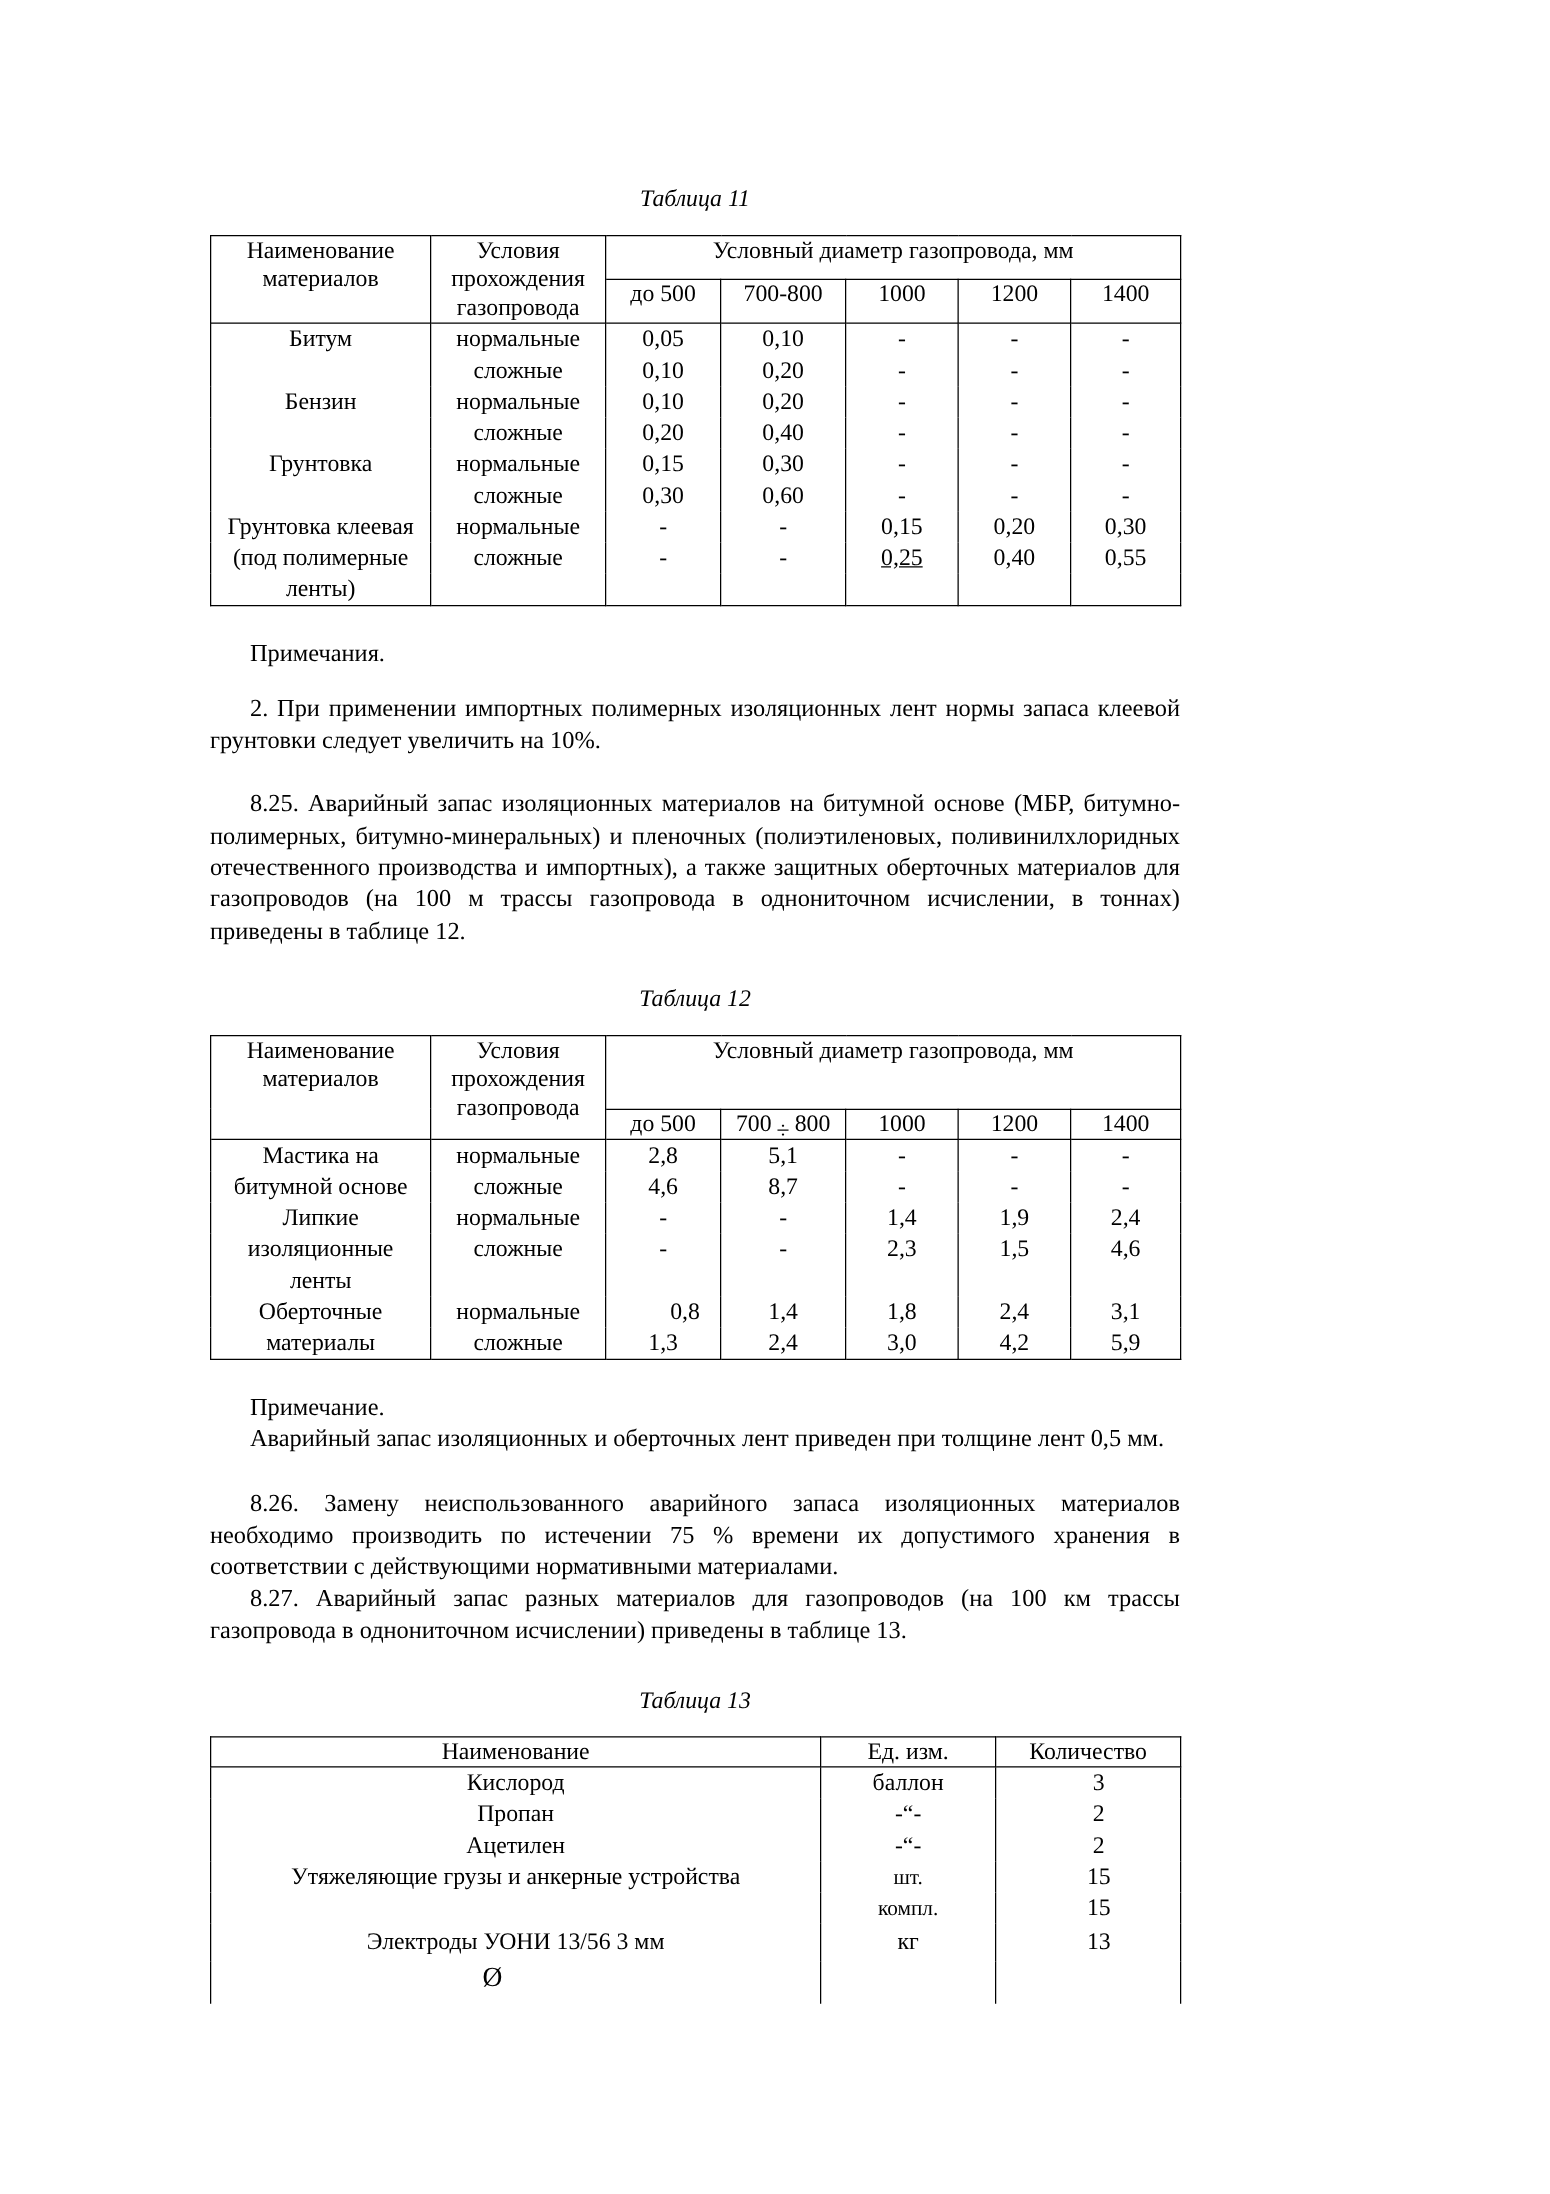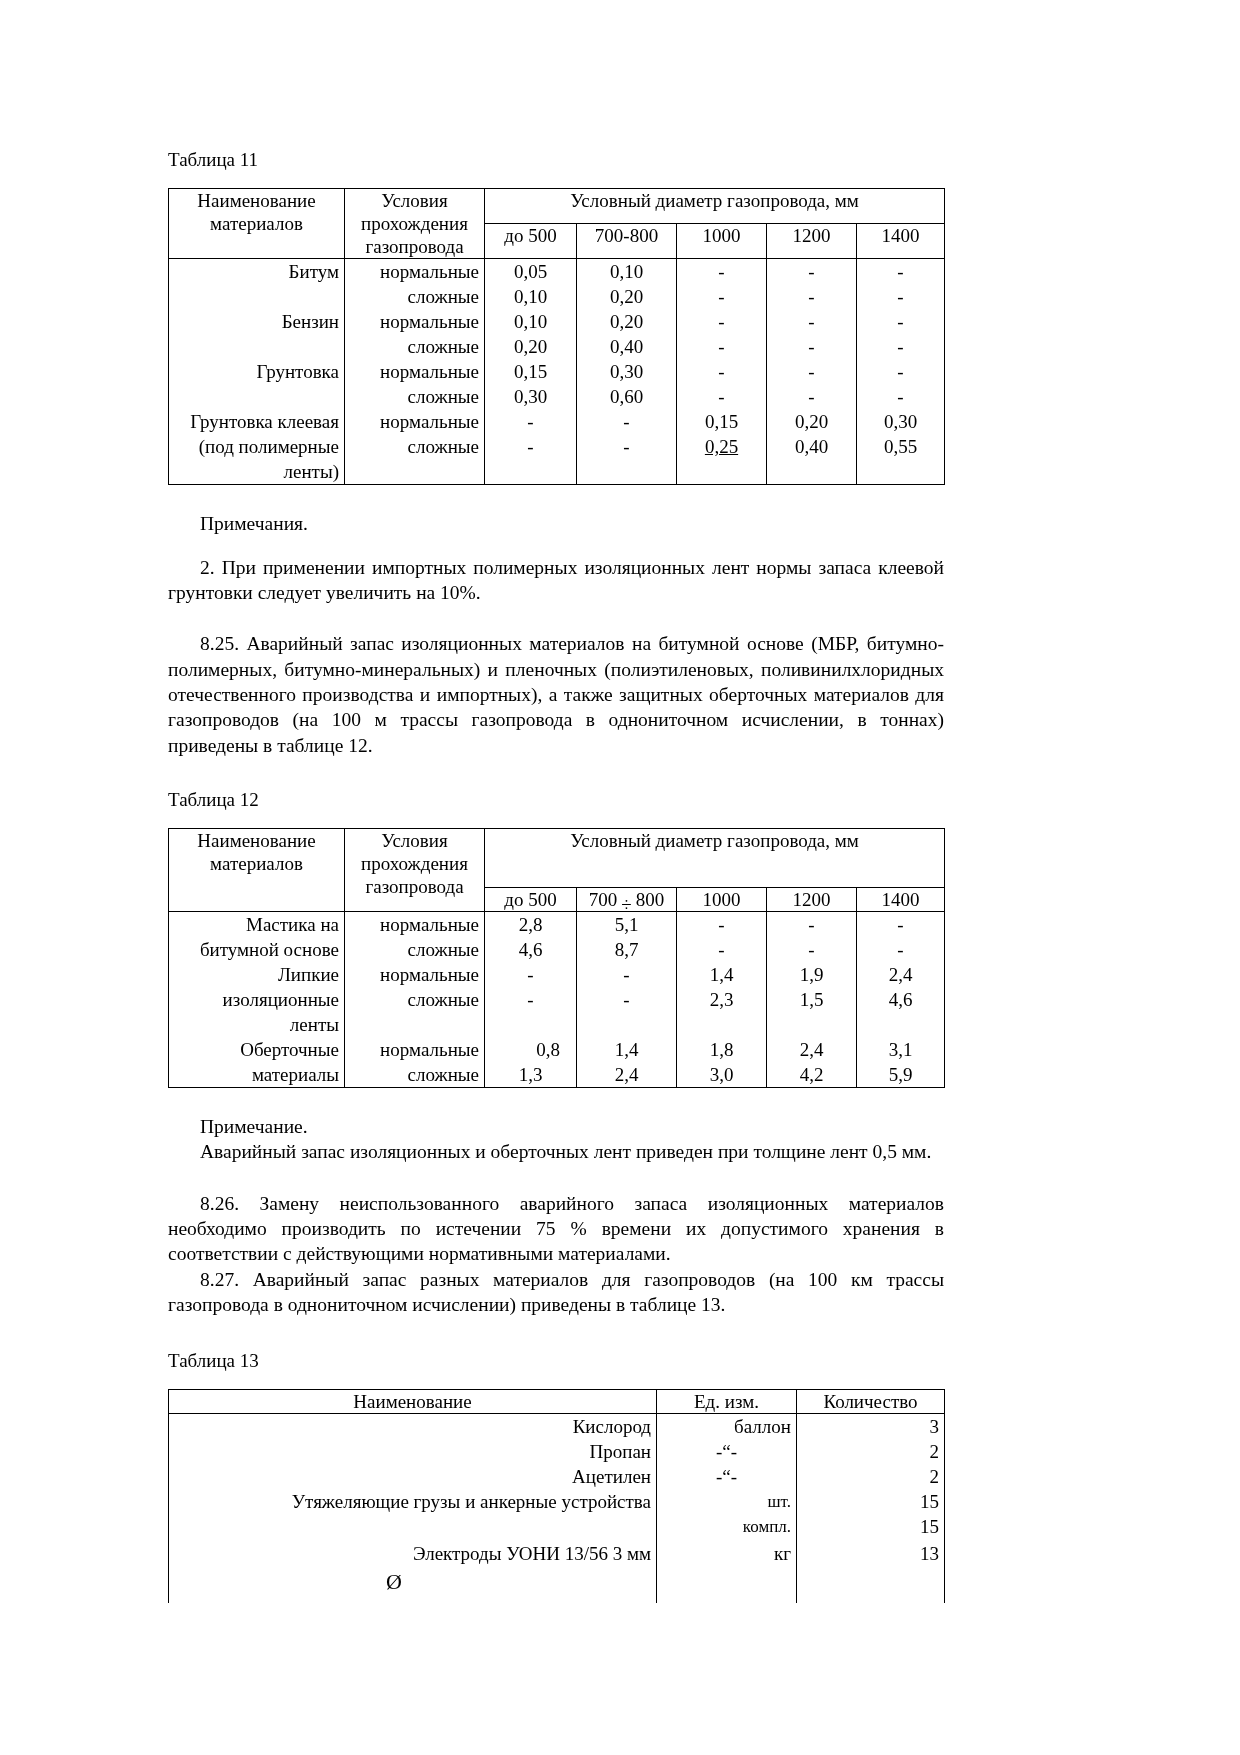--- a/index.html
+++ b/index.html
@@ -23,43 +23,44 @@
   }
   .content {
     position: absolute;
     left: 168px;
     top: 0;
     width: 776px;
   }
 
   
   .tbl-caption {
-    text-align: left;
+    text-align: center;
     font-size: 19px;
     line-height: 1.25;
     margin: 0;
+    font-style: italic;
   }
 
   
   table.doc-table {
     border-collapse: collapse;
     width: 776px;
     table-layout: fixed;
     font-size: 19px;
     line-height: 1.22;
   }
   table.doc-table td,
   table.doc-table th {
     border: 1.5px solid #000;
     padding: 0 5px;
     font-weight: normal;
     vertical-align: top;
   }
   .ctr { text-align: center; }
-  .lft { text-align: right; }
+  .lft { text-align: center; }
   .nowrapcell { white-space: nowrap; }
 
   
   .hcell { padding-top: 3px; padding-bottom: 3px; }
 
   
   tr.datarow td { height: 25px; line-height: 25px; padding-top: 0; padding-bottom: 0; vertical-align: middle; }
 
   
   p.para {

